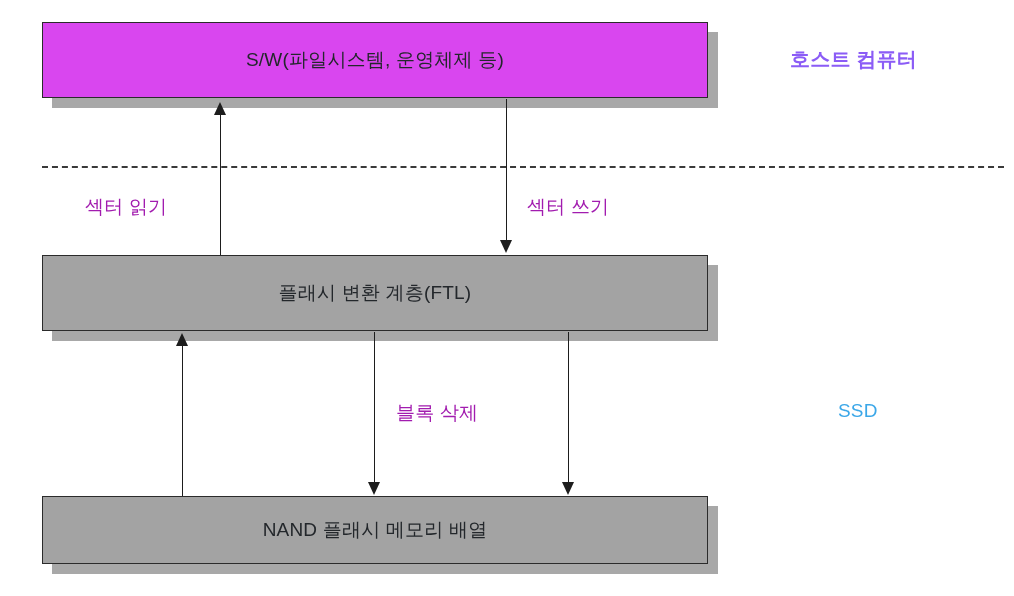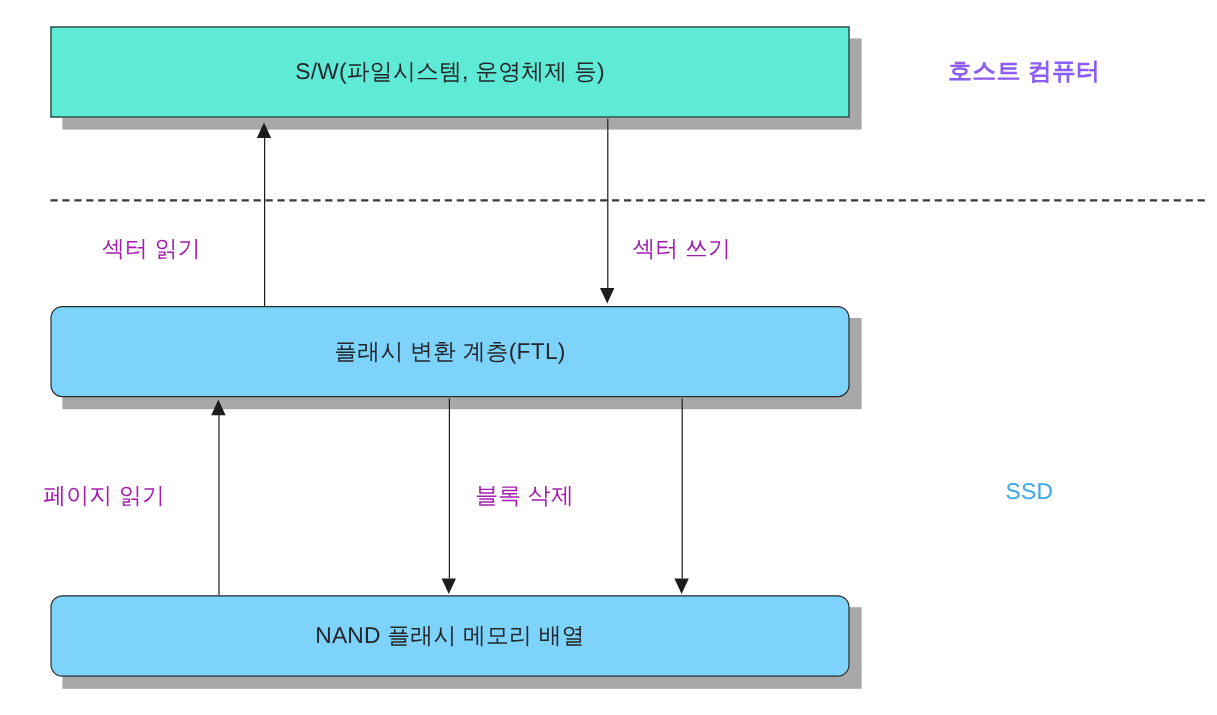--- a/index.html
+++ b/index.html
@@ -29,22 +29,22 @@
     color: #23272b;
     font-size: 19px;
     letter-spacing: 0.2px;
     white-space: nowrap;
   }
   .box-shadow {
     position: absolute;
     background: #a8a8a8;
     z-index: 0;
   }
-  .box-white { background: #5eead4; }
-  .box-blue  { background: #7dd3fc; border-radius: 10px; }
+  .box-white { background: #d946ef; }
+  .box-blue  { background: #a3a3a3; }
 
   
   .divider {
     position: absolute;
     border-top: 2px dashed #3a3a3a;
     height: 0;
   }
 
   
   .arrow {
@@ -111,21 +111,20 @@
 
   <div class="box-shadow" style="left:52px; top:265px; width:666px; height:76px;"></div>
   <div class="box box-blue" style="left:42px; top:255px; width:666px; height:76px;">
     <span>플래시 변환 계층(FTL)</span>
   </div>
 
   <div class="label label-ssd" style="left:838px; top:400px;">SSD</div>
 
   <div class="arrow" style="left:182px; top:345px; height:151px;"></div>
   <div class="arrow-head up" style="left:176px; top:333px;"></div>
-  <div class="label" style="left:36px; top:400px;">페이지 읽기</div>
 
   <div class="arrow" style="left:374px; top:332px; height:150px;"></div>
   <div class="arrow-head down" style="left:368px; top:482px;"></div>
   <div class="label" style="left:396px; top:400px;">블록 삭제</div>
 
   <div class="arrow" style="left:568px; top:332px; height:150px;"></div>
   <div class="arrow-head down" style="left:562px; top:482px;"></div>
 
   <div class="box-shadow" style="left:52px; top:506px; width:666px; height:68px;"></div>
   <div class="box box-blue" style="left:42px; top:496px; width:666px; height:68px;text-align:right;">

